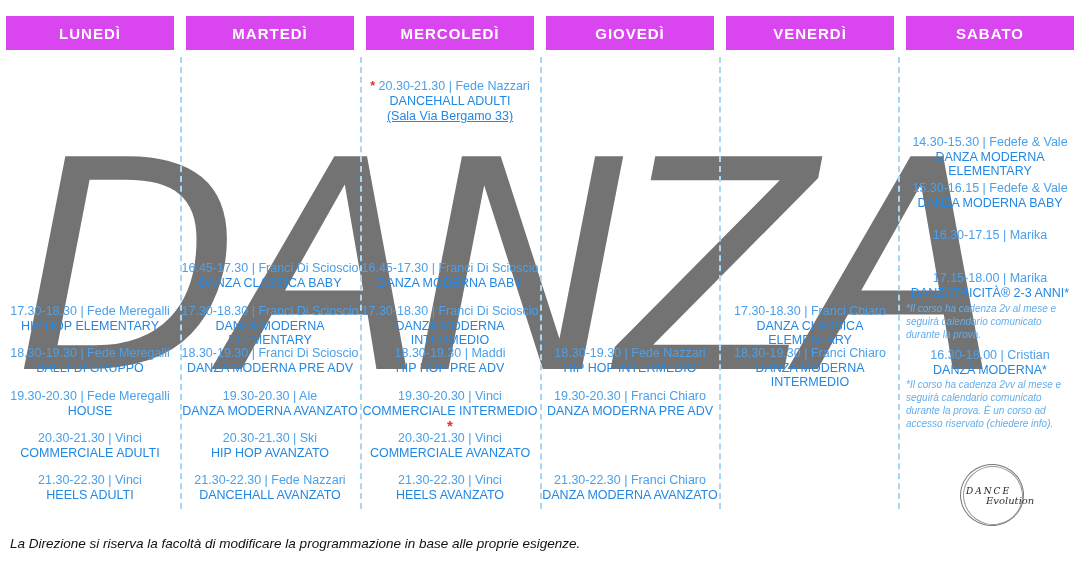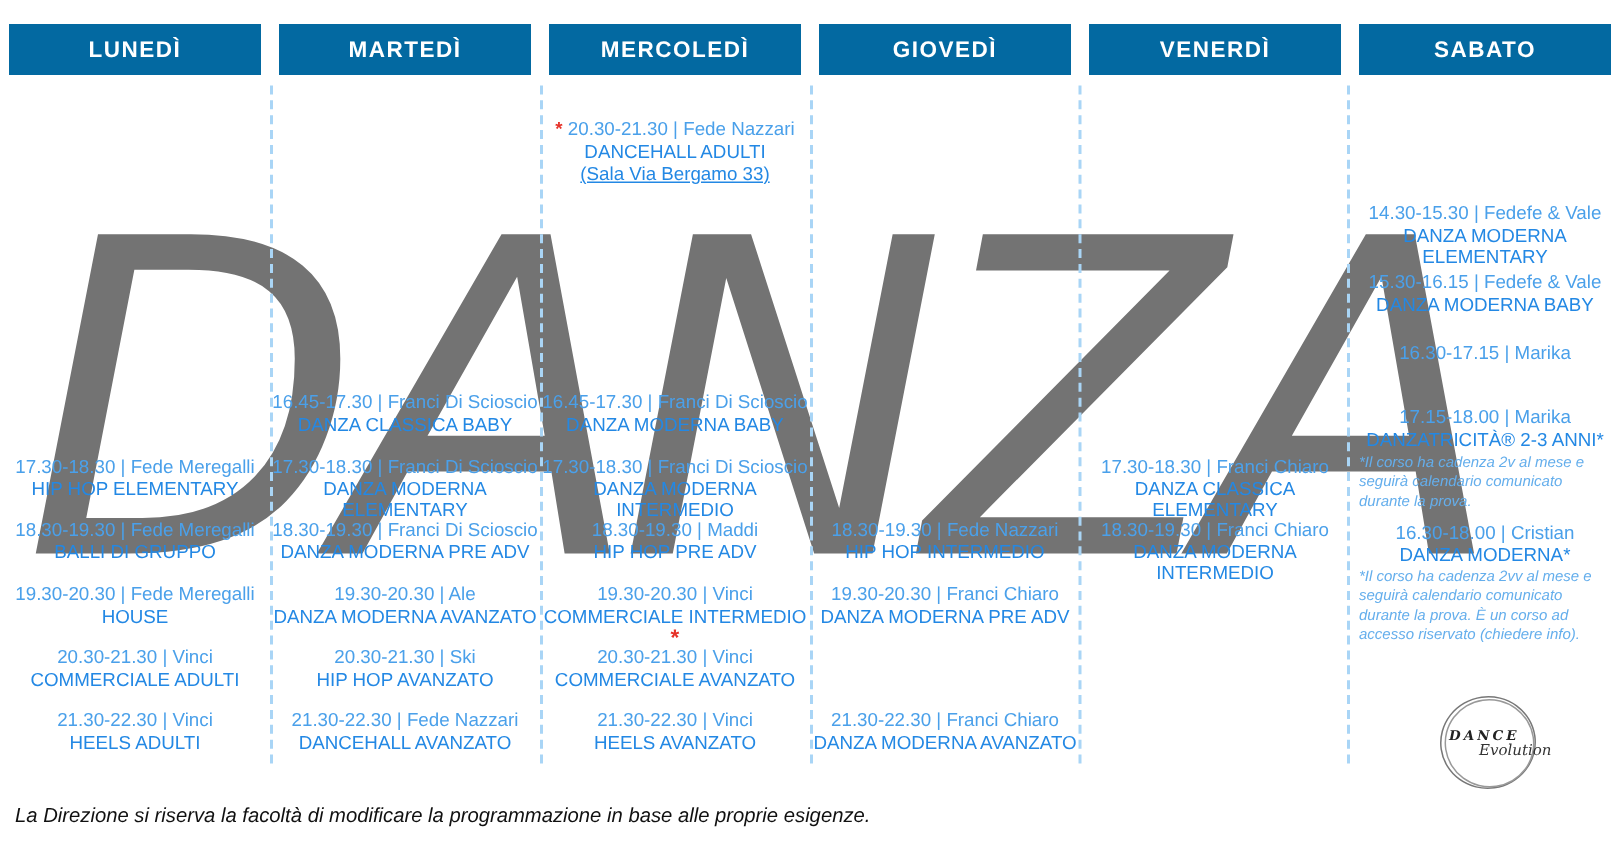--- a/index.html
+++ b/index.html
@@ -6,21 +6,21 @@
   body{width:1080px;height:566px;position:relative;overflow:hidden;
        font-family:"Liberation Sans",sans-serif;}
   .board{position:absolute;inset:0;}
   .watermark{position:absolute;left:16px;top:118px;width:1030px;
     font-family:"DejaVu Sans",sans-serif;
     font-size:292px;line-height:300px;font-weight:400;font-style:italic;
     letter-spacing:-14px;color:#737373;z-index:0;user-select:none;white-space:nowrap;}
   .column{position:absolute;top:0;width:180px;height:566px;z-index:2;}
   .col0{left:0;} .col1{left:180px;} .col2{left:360px;}
   .col3{left:540px;} .col4{left:720px;} .col5{left:900px;}
-  .day-header{margin:16px 6px 0 6px;height:34px;background:#0369a1;color:#ffffff;
+  .day-header{margin:16px 6px 0 6px;height:34px;background:#d946ef;color:#ffffff;
     display:flex;align-items:center;justify-content:center;
     font-size:15px;font-weight:700;letter-spacing:1px;}
   .divider{position:absolute;top:57px;height:452px;width:0;
     border-left:2px dashed #a9d5f6;z-index:1;}
   .d1{left:180px;} .d2{left:360px;} .d3{left:540px;} .d4{left:719px;} .d5{left:898px;}
   .entry{position:absolute;left:0;width:100%;text-align:center;
     font-size:12.5px;line-height:14px;}
   .time{color:#4aa0ea;}
   .title{color:#2388e4;font-weight:400;margin-top:1px;}
   .link{color:#2388e4;text-decoration:underline;margin-top:1px;cursor:pointer;}
@@ -28,21 +28,21 @@
   .ast-row{position:absolute;left:0;width:100%;text-align:center;
     color:#e63229;font-weight:700;font-size:15px;line-height:12px;}
   .note{position:absolute;left:6px;right:6px;text-align:left;
     font-size:10px;line-height:13px;font-style:italic;color:#64aeec;}
   .footer-note{position:absolute;left:10px;top:536px;z-index:2;
     font-size:13.5px;font-style:italic;color:#111111;}
   .logo{position:absolute;left:952px;top:462px;width:110px;height:68px;z-index:2;}
   .logo-circle{position:absolute;border:1px solid #777;border-radius:50%;}
   .c1{left:8px;top:2px;width:62px;height:60px;transform:rotate(-8deg);}
   .c2{left:11px;top:4px;width:58px;height:57px;transform:rotate(14deg);border-color:#999;}
-  .logo-text1{position:absolute;left:14px;top:24px;font-size:9px;font-weight:700;
+  .logo-text1{position:absolute;left:14px;top:24px;font-size:9px;font-weight:400;
     font-style:italic;letter-spacing:2px;color:#222;
     font-family:"DejaVu Serif",serif;}
   .logo-text2{position:absolute;left:34px;top:33px;font-size:10px;font-style:italic;
     color:#333;font-family:"DejaVu Serif",serif;}
 </style>
 </head>
 <body>
 
 <div class="board">
 

